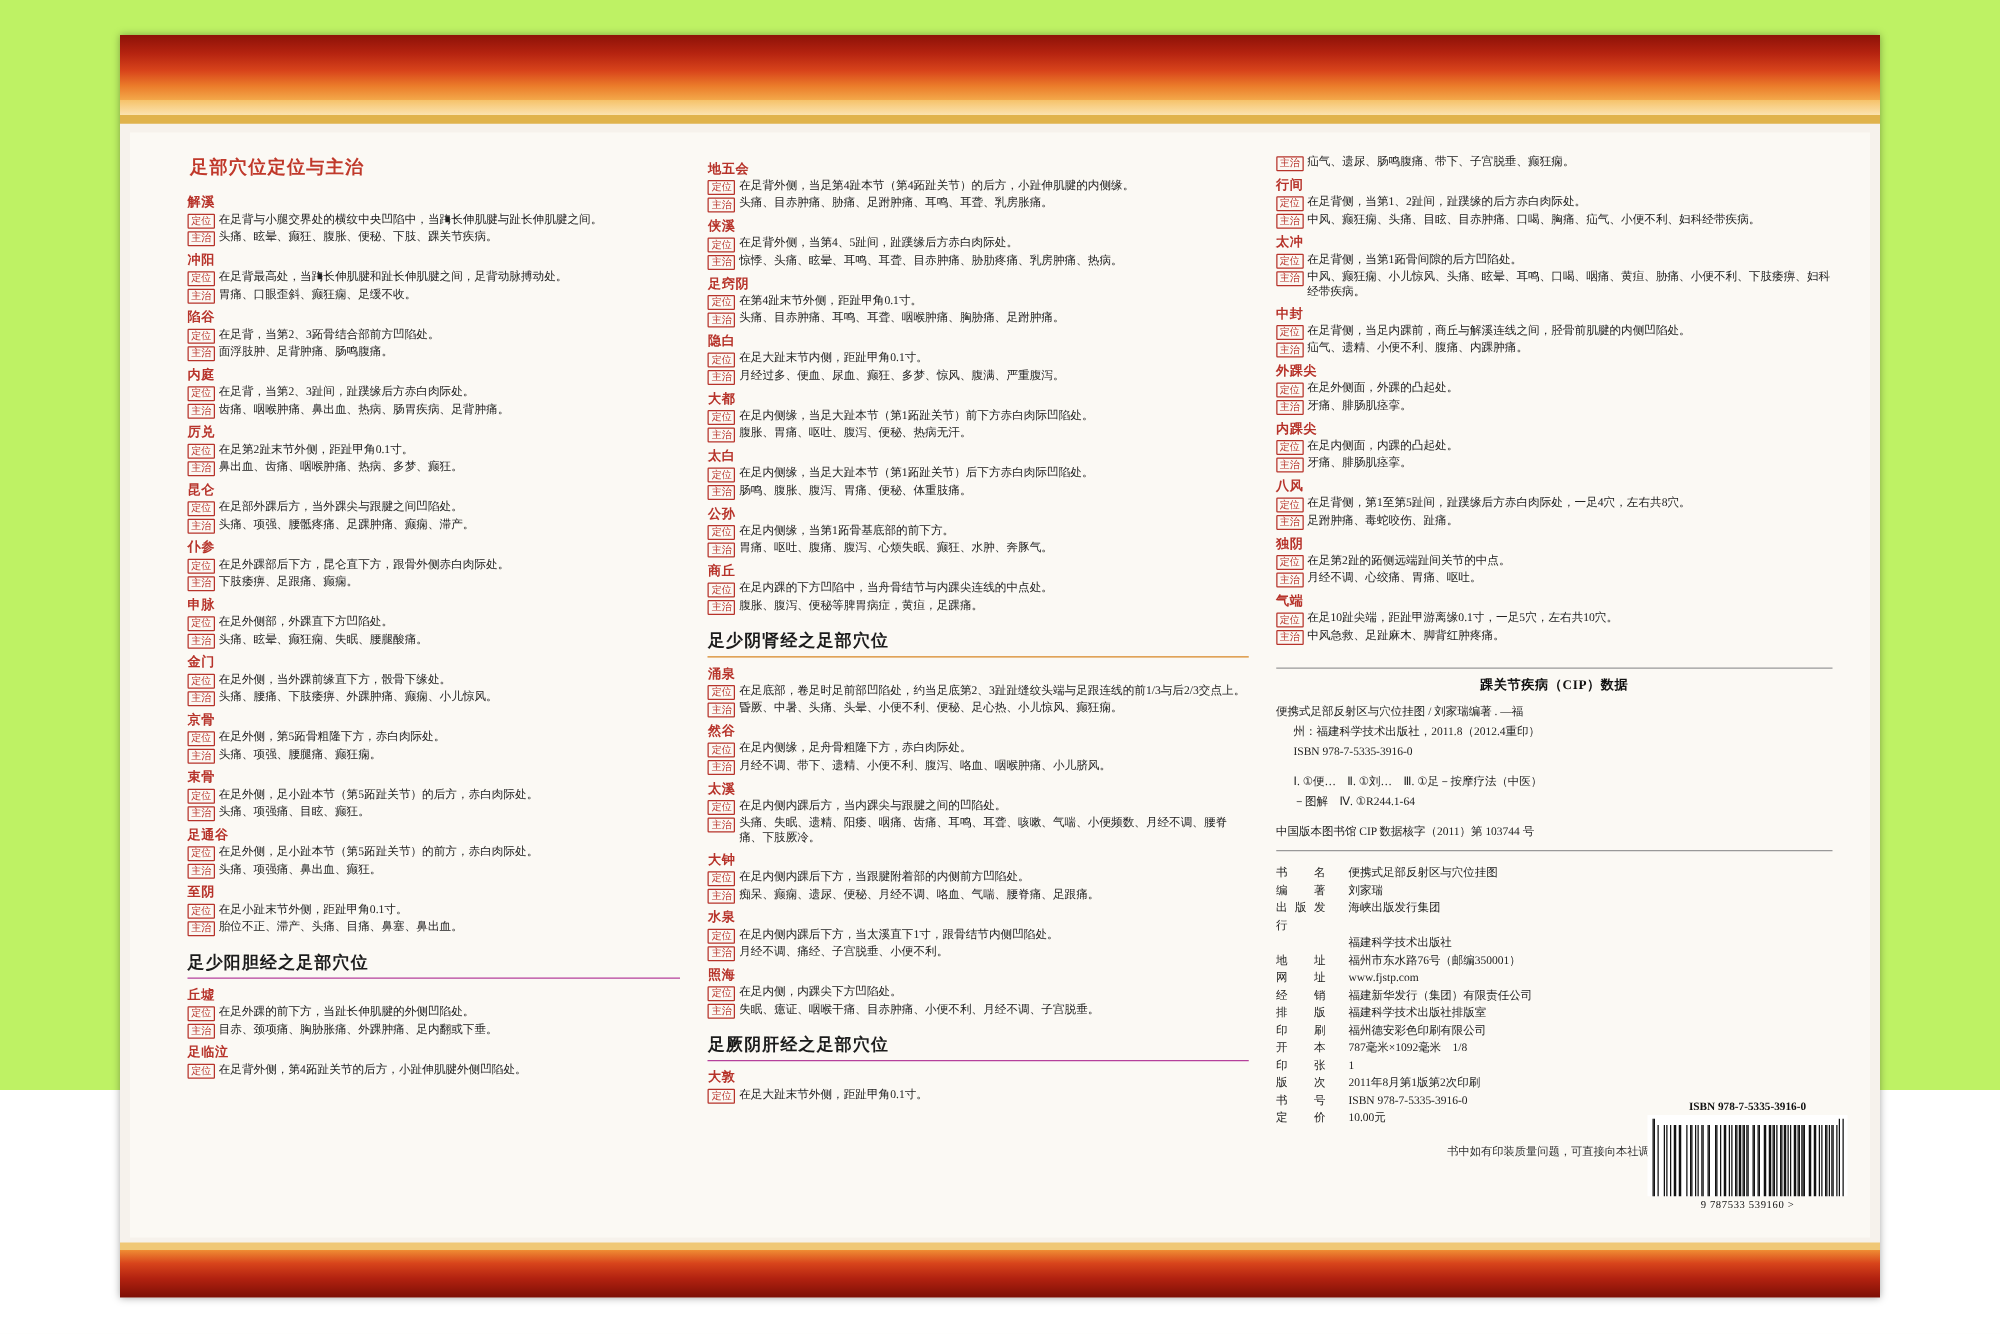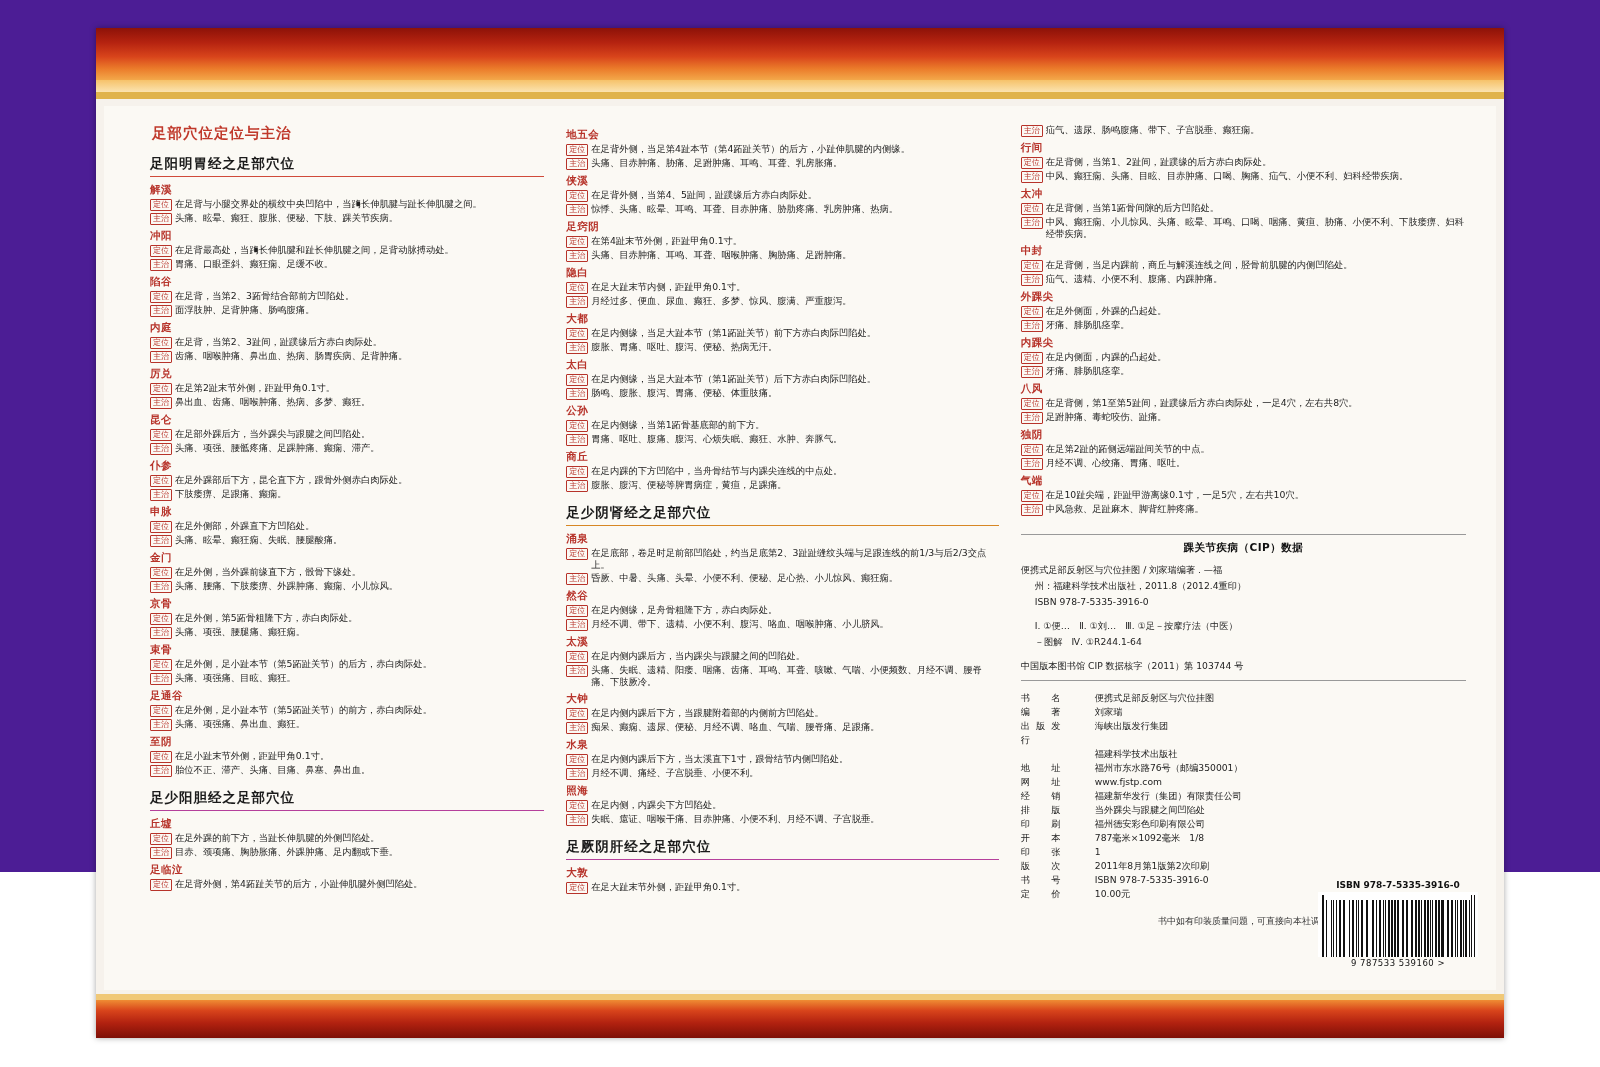--- a/index.html
+++ b/index.html
@@ -2,21 +2,21 @@
 <html><head>
 <meta charset="utf-8">
 <style>
   html,body{margin:0;padding:0;}
   body{
     width:1600px;height:1067px;
     background:#ffffff;
     font-family:"DejaVu Sans","Liberation Sans",sans-serif;
     overflow:hidden;
   }
-  #page{position:relative;width:1600px;height:872px;background:#4c1d95;}
+  #page{position:relative;width:1600px;height:872px;background:#bef264;font-family:Liberation Serif, serif;}
 
   
   .sheet{
     position:absolute;left:96px;top:28px;width:1408px;height:1010px;
     background:#f6f2ec;
     box-shadow:0 0 6px rgba(0,0,0,.35);
   }
   
   .band-top{position:absolute;left:0;top:0;width:100%;height:52px;
     background:linear-gradient(180deg,#8d1208 0%,#b52310 28%,#d8441b 55%,#eb7b2a 78%,#f3a84a 100%);}
@@ -71,21 +71,21 @@
   .cip{
     margin-top:18px;border-top:1px solid #999;padding-top:0;
   }
   .cip-title{
     text-align:center;font-size:10.5px;font-weight:bold;color:#111;margin:6px 0 8px 0;letter-spacing:.5px;
   }
   .cip p{margin:0 0 3px 0;font-size:9.2px;line-height:13px;color:#222;}
   .cip .indent{text-indent:14px;}
   .cip-rule{border-bottom:1px solid #999;margin:8px 0 6px 0;}
   .imprint{margin-top:10px;}
-  .imp-row{display:flex;font-size:9.2px;line-height:14px;color:#222;gap:16px;}
+  .imp-row{display:flex;font-size:9.2px;line-height:14px;color:#222;}
   .imp-k{width:58px;flex:none;letter-spacing:6px;}
   .imp-v{flex:1;}
   .foot-note{margin-top:14px;text-align:center;font-size:9px;color:#333;}
 
   
   .barcode-wrap{position:absolute;right:18px;bottom:22px;width:160px;text-align:center;}
   .isbn-top{font-size:9px;color:#111;margin-bottom:2px;font-weight:bold;}
   .bars{height:62px;display:flex;align-items:flex-end;gap:1px;justify-content:center;background:#fff;padding:3px 4px 0 4px;}
   .bars i{display:block;background:#111;height:100%;}
   .isbn-bot{font-size:8.5px;color:#111;margin-top:1px;letter-spacing:.5px;}
@@ -101,21 +101,20 @@
     <div class="band-bot2"></div>
     <div class="band-bot"></div>
 
     <div class="paper">
       <div class="cols">
 
         <div class="col col-1">
           <div class="doc-title">足部穴位定位与主治</div>
 
           <div class="sec">
-            <div class="sec-title r first">足阳明胃经之足部穴位</div>
             <div id="list-s0">
                 <div class="pt">
                   <div class="pt-name">解溪</div>
                   <div class="line">
                     <span class="tag">定位</span>
                     <span class="txt">在足背与小腿交界处的横纹中央凹陷中，当踇长伸肌腱与趾长伸肌腱之间。</span>
                   </div>
                   <div class="line">
                     <span class="tag">主治</span>
                     <span class="txt">头痛、眩晕、癫狂、腹胀、便秘、下肢、踝关节疾病。</span>
@@ -611,21 +610,21 @@
                 <div class="imp-row">
                   <div class="imp-k">网　址</div>
                   <div class="imp-v">www.fjstp.com</div>
                 </div>
                 <div class="imp-row">
                   <div class="imp-k">经　销</div>
                   <div class="imp-v">福建新华发行（集团）有限责任公司</div>
                 </div>
                 <div class="imp-row">
                   <div class="imp-k">排　版</div>
-                  <div class="imp-v">当外踝尖与跟腱之间凹陷处</div>
+                  <div class="imp-v">福建科学技术出版社排版室</div>
                 </div>
                 <div class="imp-row">
                   <div class="imp-k">印　刷</div>
                   <div class="imp-v">福州德安彩色印刷有限公司</div>
                 </div>
                 <div class="imp-row">
                   <div class="imp-k">开　本</div>
                   <div class="imp-v">787毫米×1092毫米　1/8</div>
                 </div>
                 <div class="imp-row">

